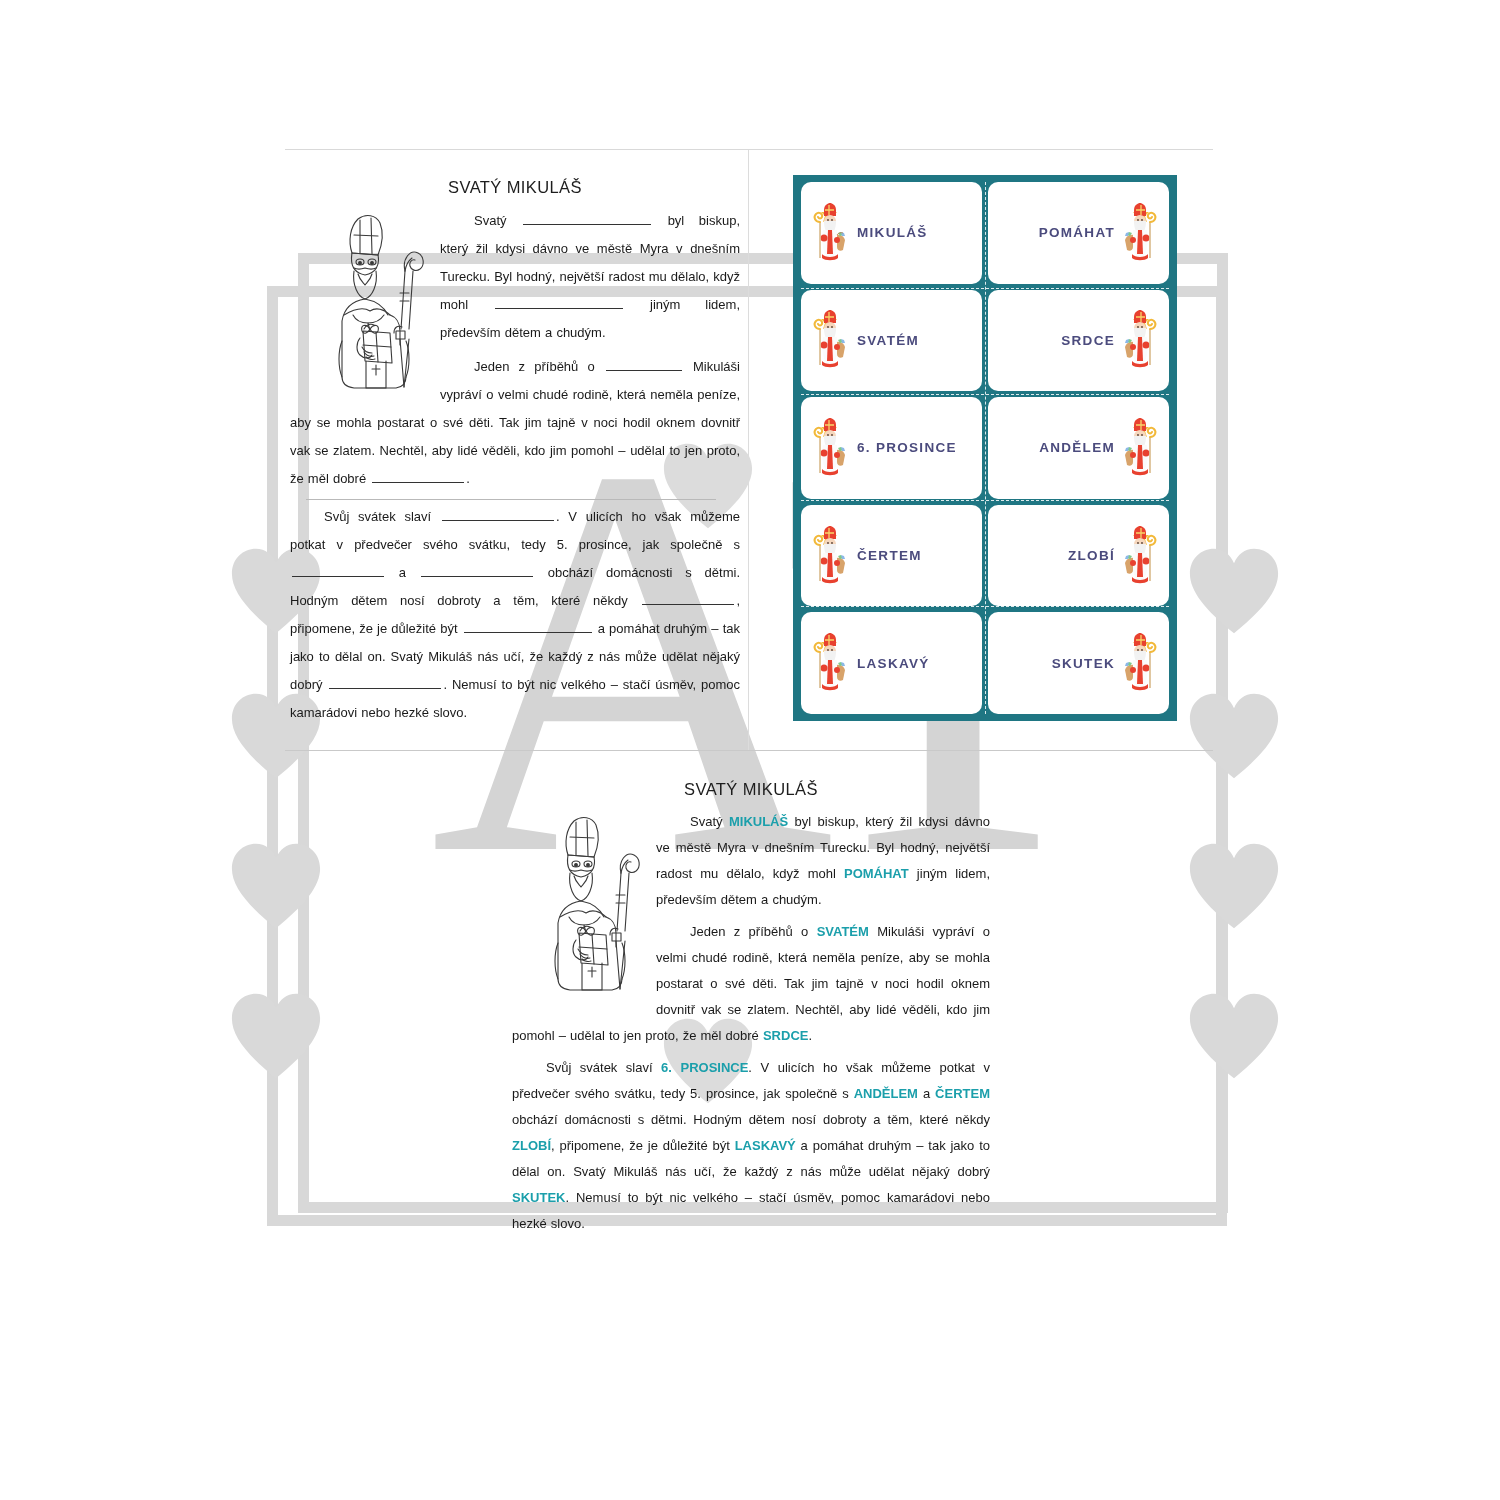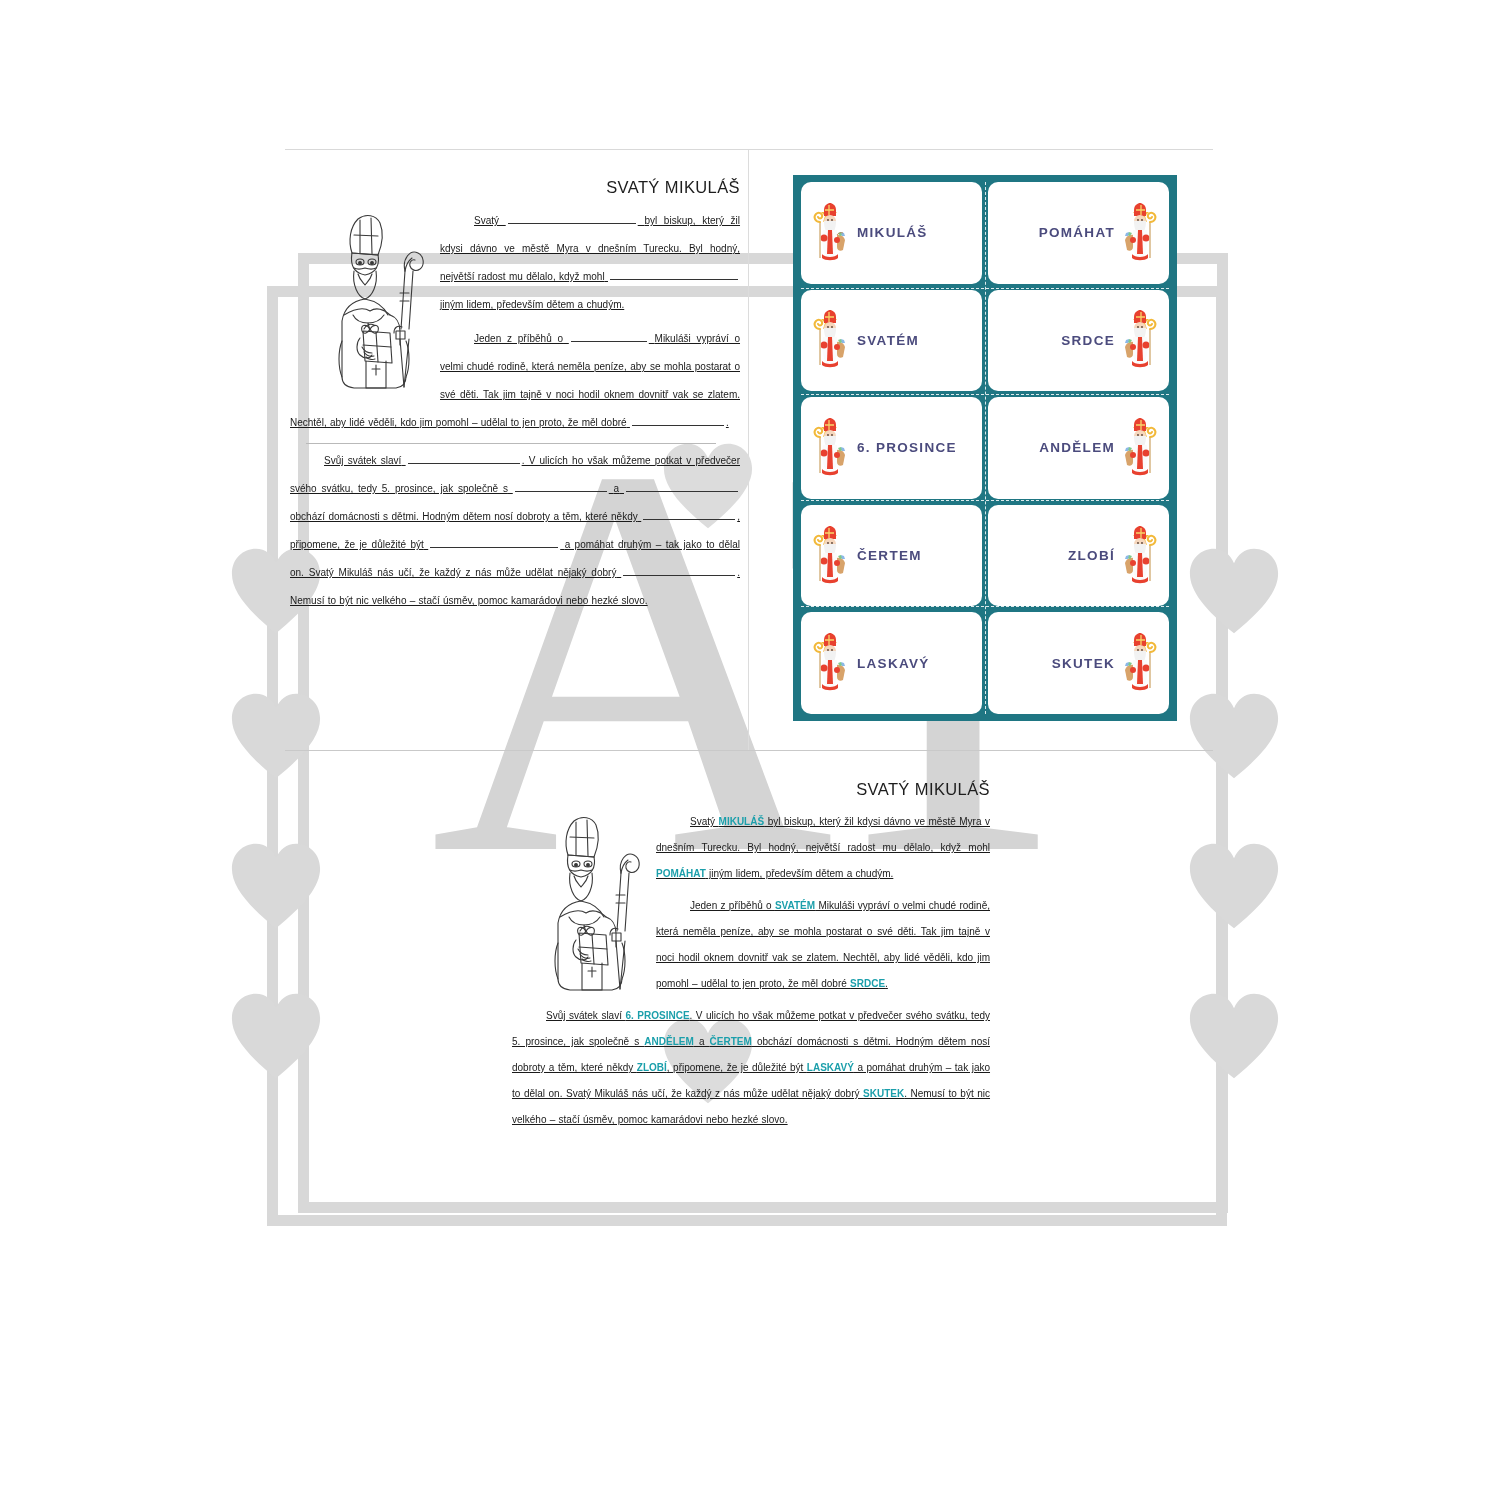--- a/index.html
+++ b/index.html
@@ -60,42 +60,41 @@
     position: absolute; left: 748px; top: 150px;
     width: 1px; height: 600px; background: #dcdcdc;
   }
 
   
   .ws-top {
     position: absolute; left: 290px; top: 160px;
     width: 450px; height: 560px;
   }
   .ws-title {
-    text-align: right;
+    text-align: center;
     font-size: 16.5px;
     color: #1d1d1d;
     letter-spacing: 0.4px;
     margin: 18px 0 10px 0;
     font-weight: 400;
   }
   .ws-figure {
     float: left;
     width: 122px; height: 185px;
     margin: 4px 10px 2px 18px;
   }
   .ws-figure svg { width: 100%; height: 100%; display: block; }
   .ws-para {
-    font-size: 10px;
+    font-size: 13px;
     line-height: 28px;
     color: #1a1a1a;
     text-align: justify;
     text-indent: 34px;
     margin: 0 0 6px 0;
     word-spacing: 0.5px;
-    text-decoration: underline;
   }
   .blank {
     display: inline-block;
     border-bottom: 1px solid #333;
     vertical-align: baseline;
     height: 11px;
     margin: 0 2px;
   }
   .b-sm { width: 76px; }
   .b-md { width: 92px; }

